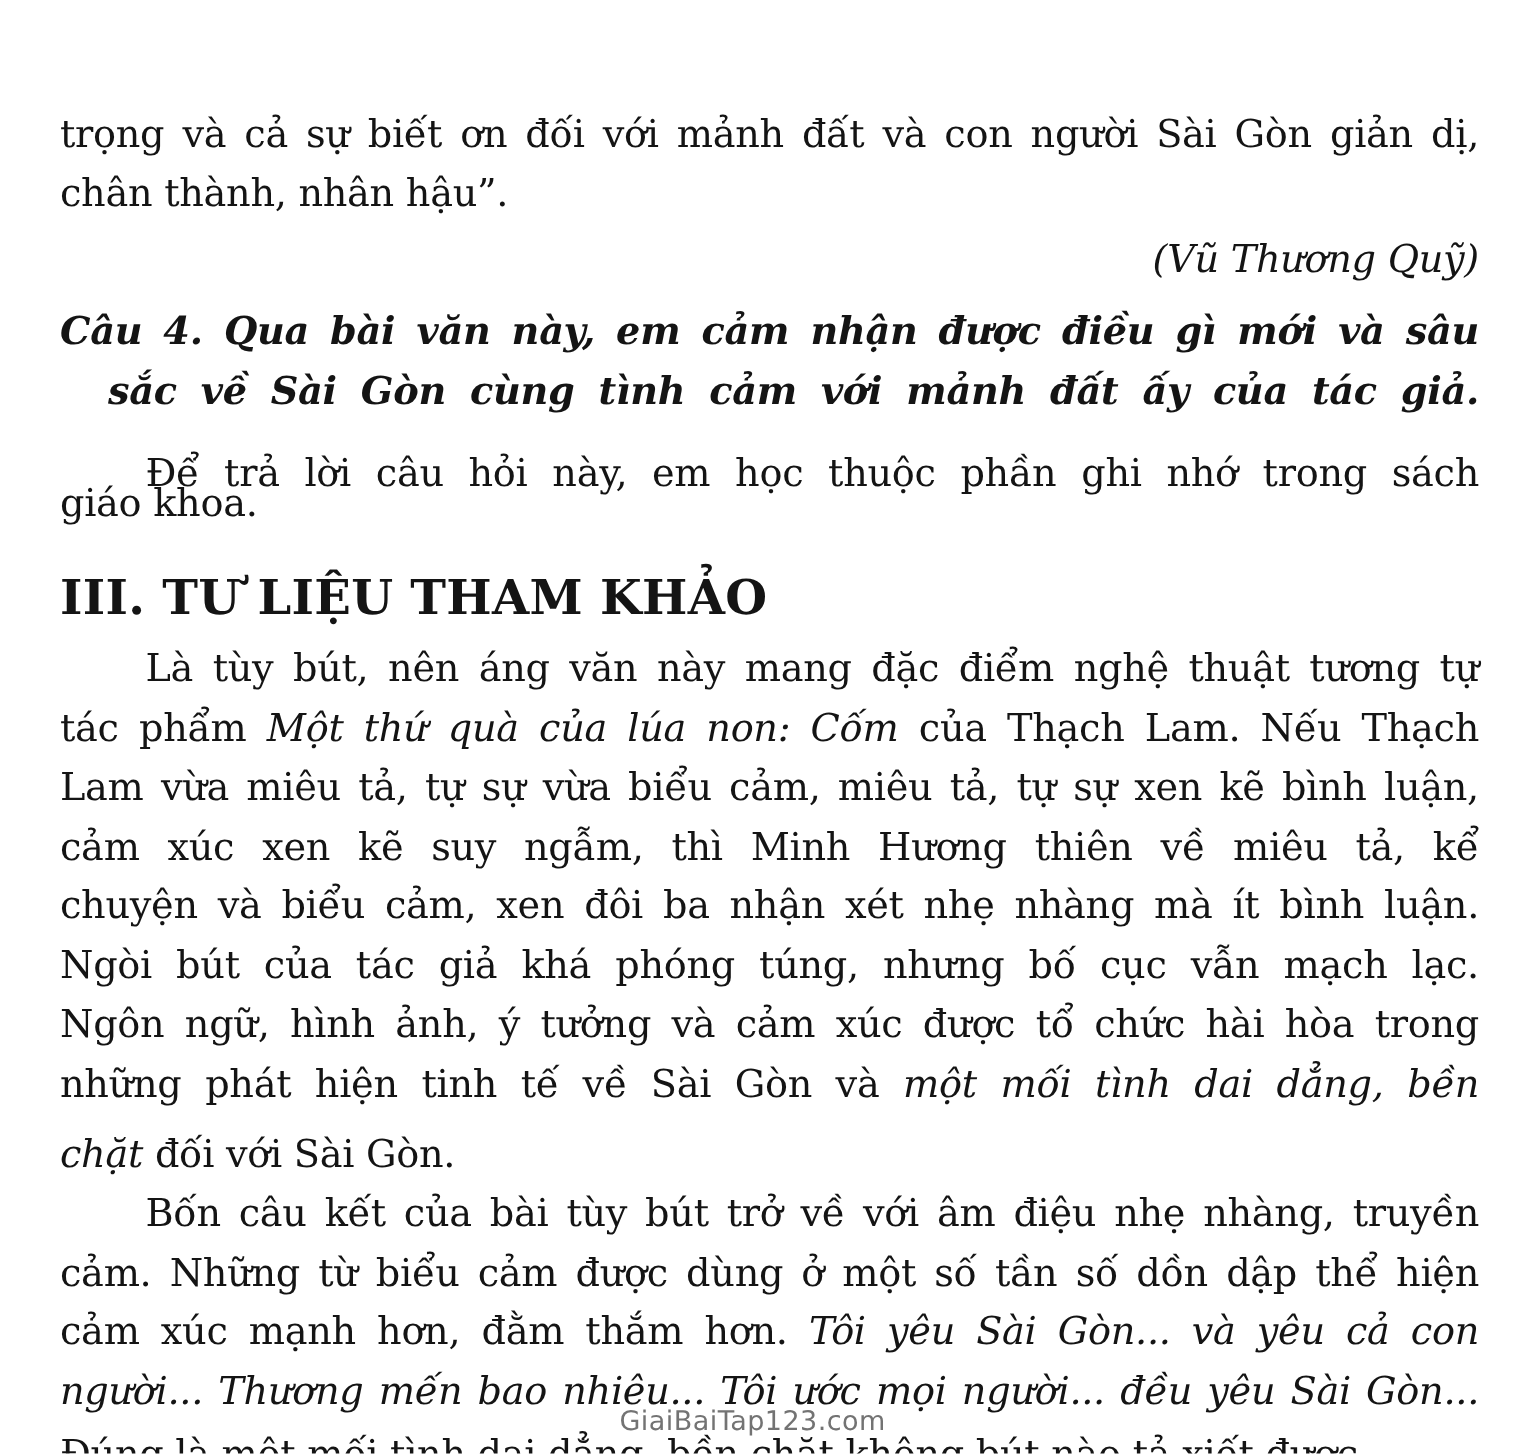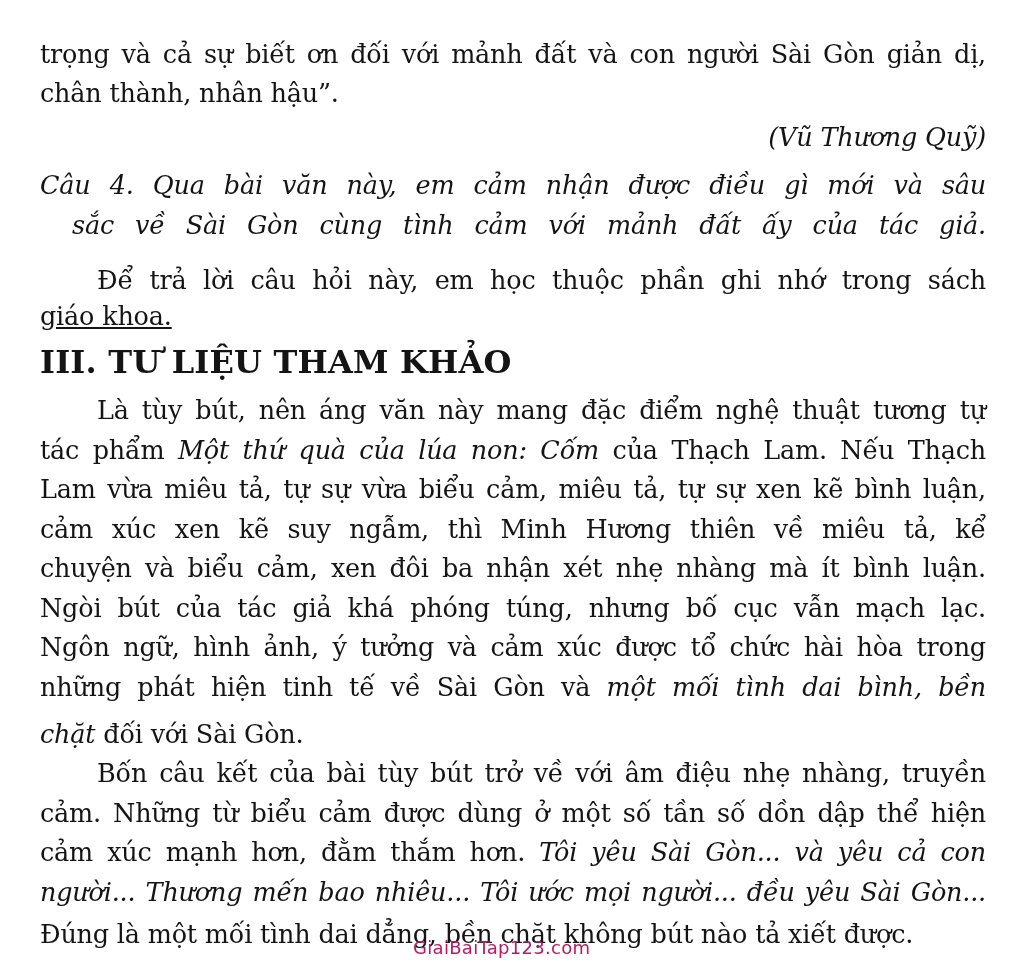--- a/index.html
+++ b/index.html
@@ -23,76 +23,77 @@
     }
     .line {
       position: absolute;
       left: 0;
       width: 946px;
       font-size: 25.5px;
       line-height: 40px;
       height: 40px;
       white-space: nowrap;
       letter-spacing: -0.2px;
+      margin-top: 36px;
     }
     .justify {
       text-align: justify;
       text-align-last: justify;
     }
     .left { text-align: right; text-align-last: left; }
     .right { text-align: right; text-align-last: right; }
     .indent { padding-left: 57px; width: 889px; }
     .hang { padding-left: 32px; width: 914px; }
     .it { font-style: italic; }
     .q {
-      font-weight: normal;
+      font-weight: bold;
       font-style: italic;
     }
     .heading {
       font-weight: bold;
       font-size: 32px;
       letter-spacing: 0.2px;
     }
     .watermark {
       position: absolute;
       left: 413px;
       top: 937px;
       font-family: "DejaVu Sans", "Liberation Sans", sans-serif;
       font-size: 18px;
-      color: #be185d;
+      color: #737373;
       letter-spacing: 0.3px;
       white-space: nowrap;
     }
   </style>
 </head>
 <body>
 
 <div class="page">
 
   <div class="line justify" style="top:34px;">trọng và cả sự biết ơn đối với mảnh đất và con người Sài Gòn giản dị,</div>
   <div class="line left" style="top:73px;">chân thành, nhân hậu”.</div>
   <div class="line right it" style="top:117px;">(Vũ Thương Quỹ)</div>
 
   <div class="line justify q" style="top:165px;">Câu 4. Qua bài văn này, em cảm nhận được điều gì mới và sâu</div>
   <div class="line justify q hang" style="top:205px;">sắc về Sài Gòn cùng tình cảm với mảnh đất ấy của tác giả.</div>
 
   <div class="line justify indent" style="top:260px;">Để trả lời câu hỏi này, em học thuộc phần ghi nhớ trong sách</div>
-  <div class="line left" style="top:296px;text-decoration:underline;">giáo khoa.</div>
+  <div class="line left" style="top:280px;">giáo khoa.</div>
 
   <div class="line left heading" style="top:342px;">III. TƯ LIỆU THAM KHẢO</div>
 
   <div>
     <div class="line justify indent" style="top:390px;">Là tùy bút, nên áng văn này mang đặc điểm nghệ thuật tương tự</div>
     <div class="line justify" style="top:430px;"><span>tác phẩm </span><span class="it">Một thứ quà của lúa non: Cốm</span><span> của Thạch Lam. Nếu Thạch</span></div>
     <div class="line justify" style="top:469px;">Lam vừa miêu tả, tự sự vừa biểu cảm, miêu tả, tự sự xen kẽ bình luận,</div>
     <div class="line justify" style="top:509px;">cảm xúc xen kẽ suy ngẫm, thì Minh Hương thiên về miêu tả, kể</div>
     <div class="line justify" style="top:548px;">chuyện và biểu cảm, xen đôi ba nhận xét nhẹ nhàng mà ít bình luận.</div>
     <div class="line justify" style="top:588px;">Ngòi bút của tác giả khá phóng túng, nhưng bố cục vẫn mạch lạc.</div>
     <div class="line justify" style="top:627px;">Ngôn ngữ, hình ảnh, ý tưởng và cảm xúc được tổ chức hài hòa trong</div>
-    <div class="line justify" style="top:667px;"><span>những phát hiện tinh tế về Sài Gòn và </span><span class="it">một mối tình dai bình, bền</span></div>
+    <div class="line justify" style="top:667px;"><span>những phát hiện tinh tế về Sài Gòn và </span><span class="it">một mối tình dai dẳng, bền</span></div>
     <div class="line left" style="top:714px;"><span class="it">chặt</span><span> đối với Sài Gòn.</span></div>
   </div>
 
   <div>
     <div class="line justify indent" style="top:753px;">Bốn câu kết của bài tùy bút trở về với âm điệu nhẹ nhàng, truyền</div>
     <div class="line justify" style="top:793px;">cảm. Những từ biểu cảm được dùng ở một số tần số dồn dập thể hiện</div>
     <div class="line justify" style="top:832px;"><span>cảm xúc mạnh hơn, đằm thắm hơn. </span><span class="it">Tôi yêu Sài Gòn... và yêu cả con</span></div>
     <div class="line justify it" style="top:872px;">người... Thương mến bao nhiêu... Tôi ước mọi người... đều yêu Sài Gòn...</div>
     <div class="line left" style="top:914px;">Đúng là một mối tình dai dẳng, bền chặt không bút nào tả xiết được.</div>
   </div>

